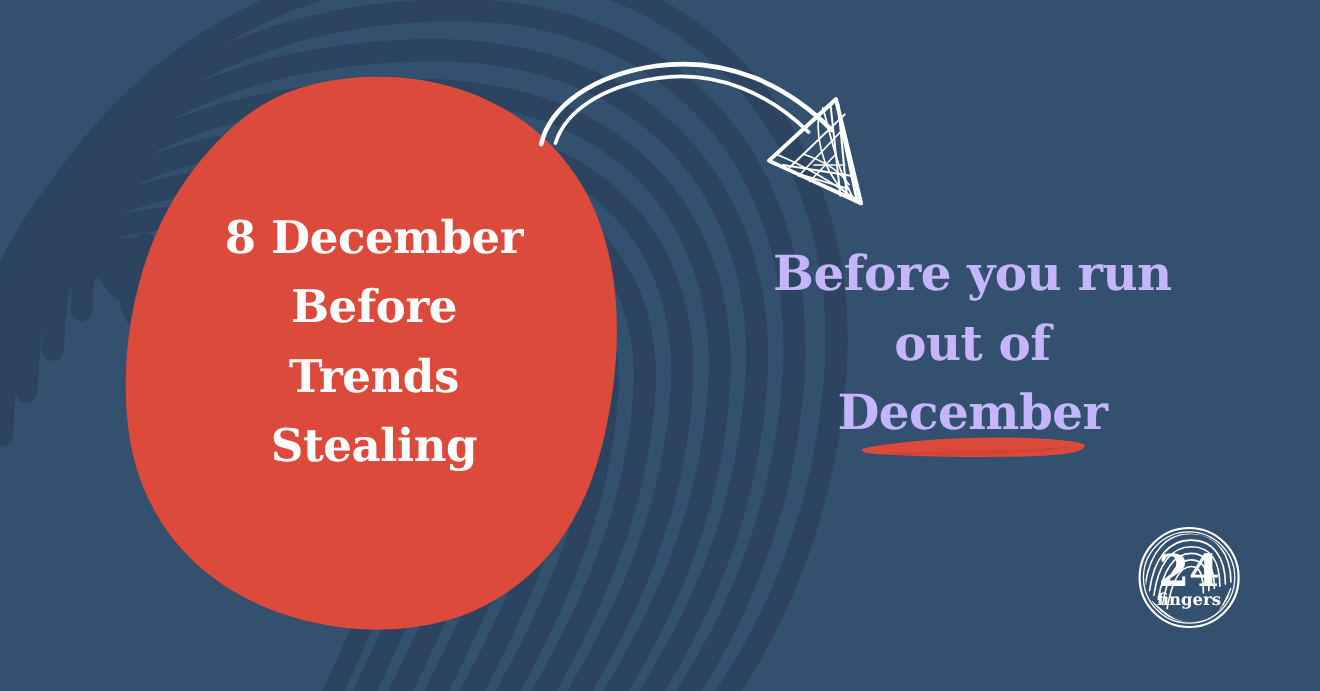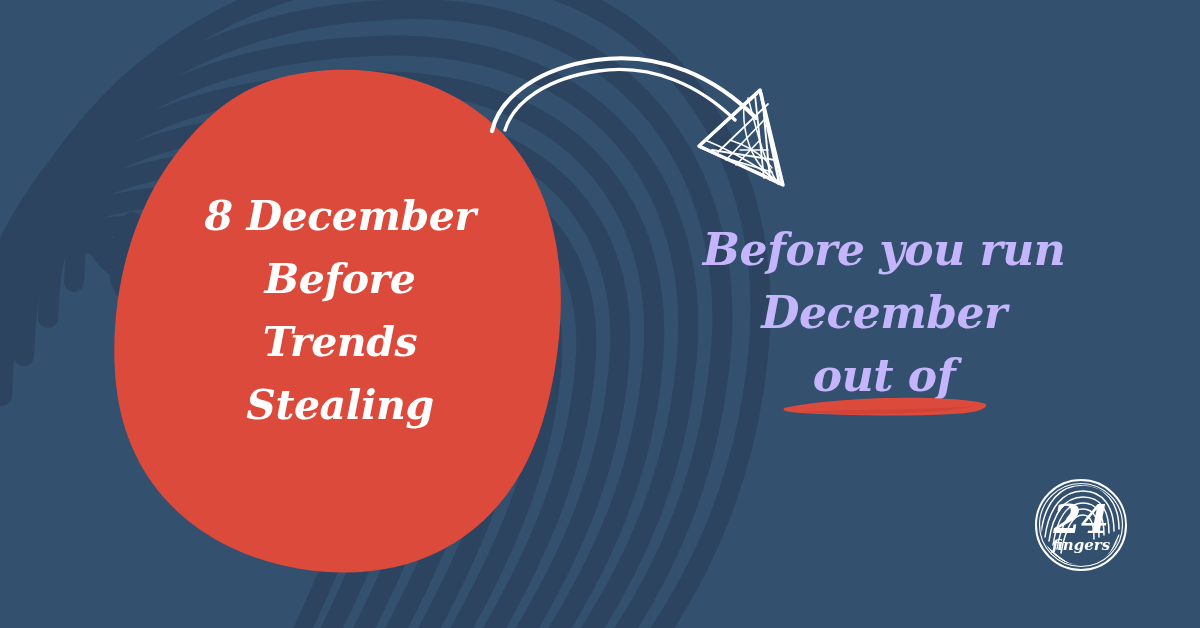--- a/index.html
+++ b/index.html
@@ -2,21 +2,20 @@
 <html><head>
 <meta charset="utf-8">
 <style>
   html,body{margin:0;padding:0;background:#33506e;}
   #canvas{
     position:relative;
     width:1200px;height:628px;
     overflow:hidden;
     background:#33506e;
     font-family:"DejaVu Serif", serif;
-    font-style:italic;
   }
   .layer{position:absolute;top:0;left:0;width:1200px;height:628px;}
   #bgpattern{z-index:1;}
   #blob{z-index:2;}
   #headline{
     position:absolute;z-index:3;
     left:130px;top:185px;width:420px;
     text-align:center;
     color:#ffffff;
     font-family:"DejaVu Serif", serif;
@@ -116,22 +115,22 @@
       <path d="M 740 150 L 768 150" stroke-width="1.5"></path>
       <path d="M 748 98 C 756 126 762 158 778 184" stroke-width="1.6"></path>
       <path d="M 705 140 C 730 150 760 168 782 184" stroke-width="1.7"></path>
       <path d="M 744 104 C 742 132 750 162 776 181" stroke-width="1.5"></path>
       <path d="M 730 140 C 748 146 764 156 772 168" stroke-width="1.4"></path>
     </g>
   </svg>
 
   <div id="subhead">
     <span class="sl">Before you run</span>
+    <span class="sl">out of</span>
     <span class="sl">December</span>
-    <span class="sl">out of</span>
   </div>
 
   <svg class="layer" id="underline" viewBox="0 0 1200 628">
     <path d="M 784 408
              C 820 400 880 397 930 398
              C 958 399 978 401 986 404
              C 988 409 976 413 952 414
              C 900 417 836 415 800 413
              C 788 412 782 411 784 408 Z" fill="#dc4a3c"></path>
     <path d="M 800 412 C 860 409 930 410 975 406 C 940 414 860 416 800 412 Z" fill="#c63e31" opacity="0.55"></path>

